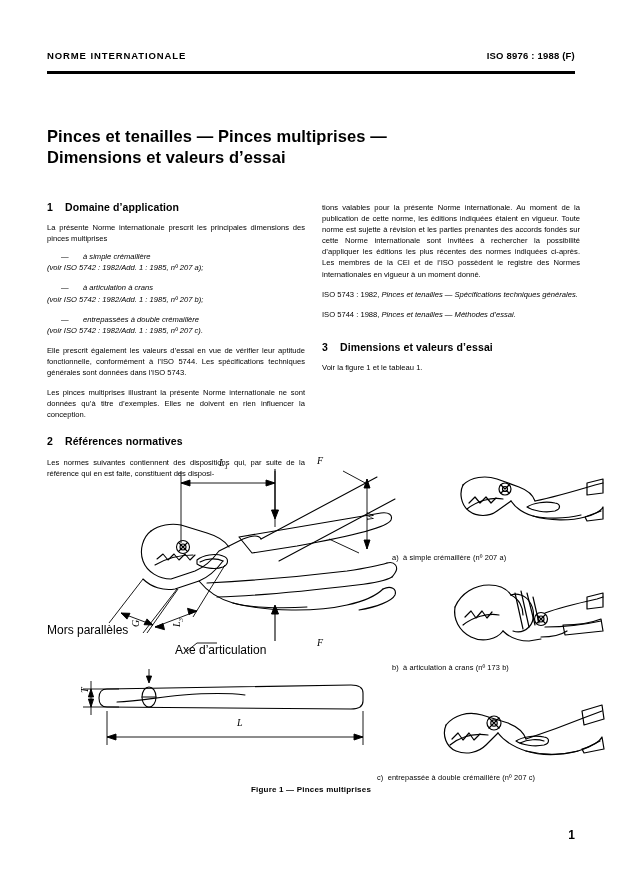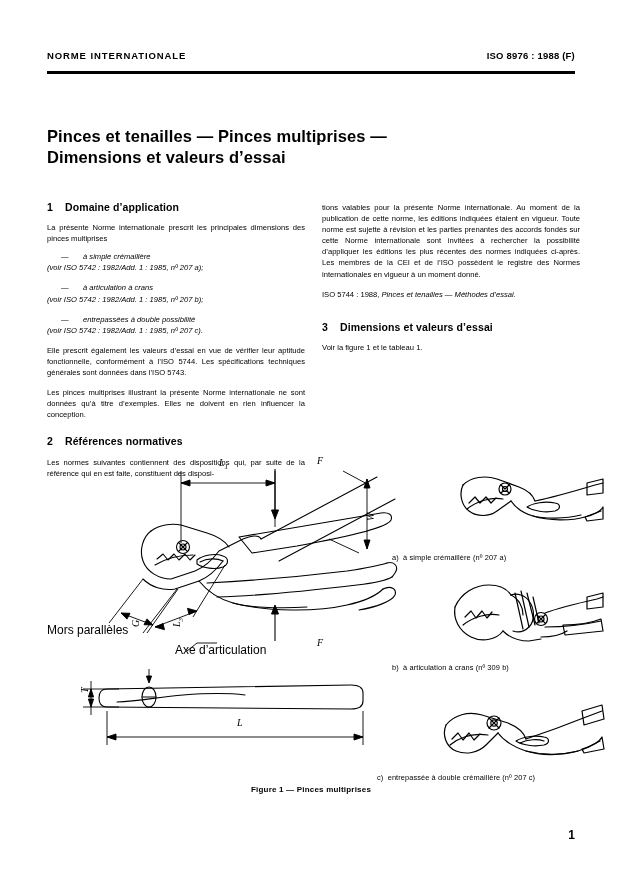--- a/index.html
+++ b/index.html
@@ -197,39 +197,42 @@
     <ul class="dashlist">
       <li>
         <span class="dash">—</span><span>à simple crémaillère</span>
         <span class="ref">(voir ISO 5742 : 1982/Add. 1 : 1985, nº 207 a);</span>
       </li>
       <li>
         <span class="dash">—</span><span>à articulation à crans</span>
         <span class="ref">(voir ISO 5742 : 1982/Add. 1 : 1985, nº 207 b);</span>
       </li>
       <li>
-        <span class="dash">—</span><span>entrepassées à double possibilité</span>
+        <span class="dash">—</span><span>entrepassées à double crémaillère</span>
         <span class="ref">(voir ISO 5742 : 1982/Add. 1 : 1985, nº 207 c).</span>
       </li>
     </ul>
 
     <p class="para">Elle prescrit également les valeurs d’essai en vue de vérifier leur aptitude fonctionnelle, conformément à l’ISO 5744. Les spécifications techniques générales sont données dans l’ISO 5743.</p>
     <p class="para">Les pinces multiprises illustrant la présente Norme internationale ne sont données qu’à titre d’exemples. Elles ne doivent en rien influencer la conception.</p>
 
     <h2 class="sec" style="margin-top:16px;">
       <span class="num">2</span><span>Références normatives</span>
     </h2>
 
     <p class="para">Les normes suivantes contiennent des dispositions qui, par suite de la référence qui en est faite, constituent des disposi-</p>
   </div>
 
   <div class="col col-right">
 
     <p class="para">tions valables pour la présente Norme internationale. Au moment de la publication de cette norme, les éditions indiquées étaient en vigueur. Toute norme est sujette à révision et les parties prenantes des accords fondés sur cette Norme internationale sont invitées à rechercher la possibilité d’appliquer les éditions les plus récentes des normes indiquées ci-après. Les membres de la CEI et de l’ISO possèdent le registre des Normes internationales en vigueur à un moment donné.</p>
 
+    <p class="refitem">
+      <span>ISO 5743 : 1982, </span><i>Pinces et tenailles — Spécifications techniques générales.</i>
+    </p>
     <p class="refitem">
       <span>ISO 5744 : 1988, </span><i>Pinces et tenailles — Méthodes d’essai.</i>
     </p>
 
     <h2 class="sec" style="margin-top:22px;">
       <span class="num">3</span><span>Dimensions et valeurs d’essai</span>
     </h2>
     <p class="para">Voir la figure 1 et le tableau 1.</p>
   </div>
 
@@ -420,21 +423,21 @@
         <path d="M88 60 C 96 56, 106 56, 112 58"></path>
         <path d="M150 28 L 170 22 L 172 36 L 152 42 Z"></path>
         <path d="M150 66 C 160 64, 168 58, 170 54 L 172 66 L 152 70 Z"></path>
       </g>
     </svg>
 
     <div class="sub-caption cap-a">
       <span>a)</span>&nbsp;&nbsp;<span>à simple crémaillère (nº 207 a)</span>
     </div>
     <div class="sub-caption cap-b">
-      <span>b)</span>&nbsp;&nbsp;<span>à articulation à crans (nº 309 b)</span>
+      <span>b)</span>&nbsp;&nbsp;<span>à articulation à crans (nº 173 b)</span>
     </div>
     <div class="sub-caption cap-c">
       <span>c)</span>&nbsp;&nbsp;<span>entrepassée à double crémaillère (nº 207 c)</span>
     </div>
 
     <div class="fig-caption">Figure 1 — Pinces multiprises</div>
   </div>
 
   <div class="page-num">1</div>
 

